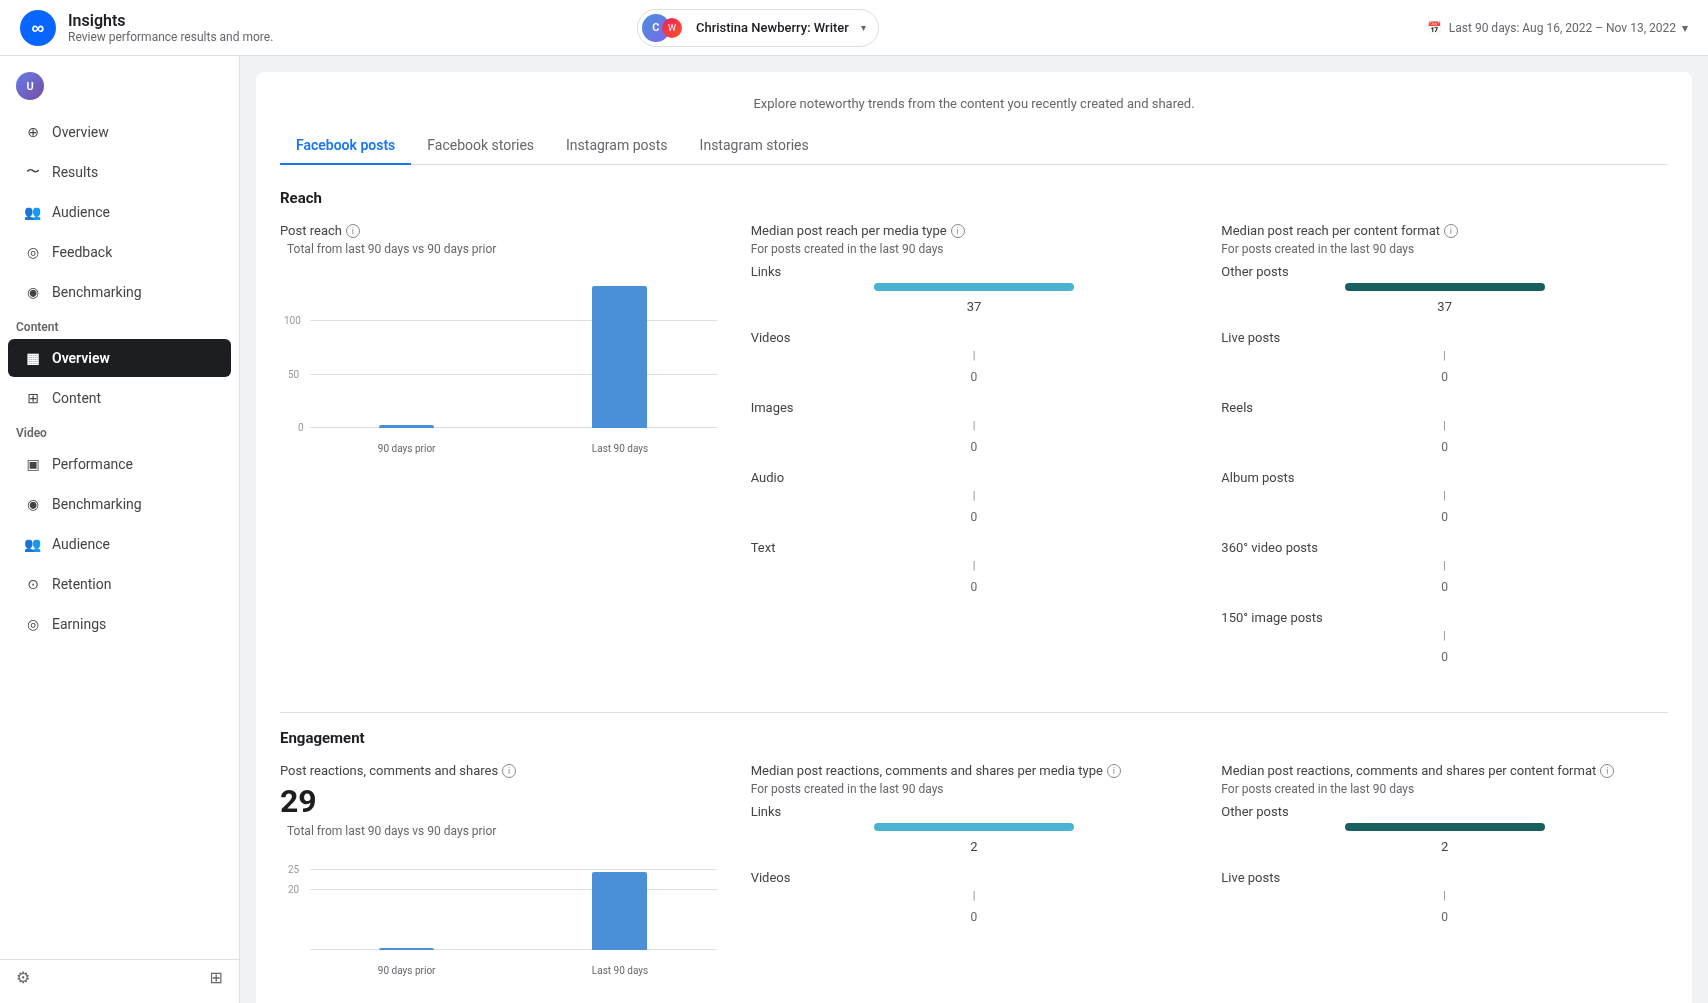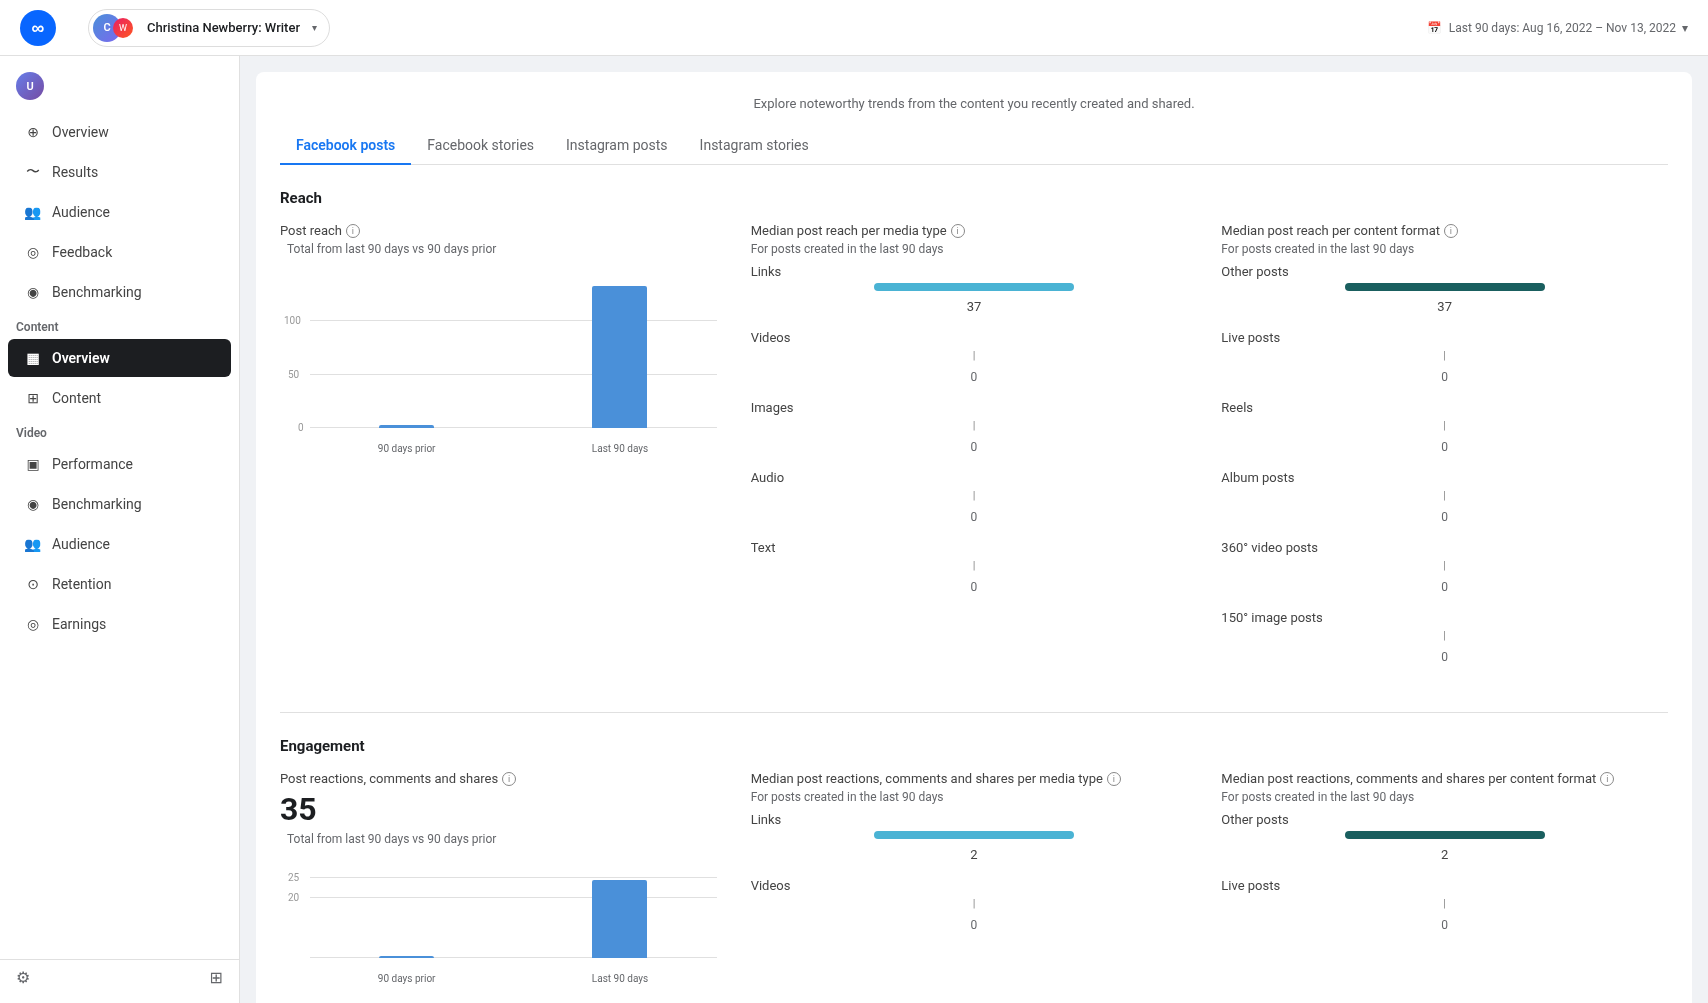--- a/index.html
+++ b/index.html
@@ -74,20 +74,24 @@
 </head>
 <body>
 
 <div class="top-bar">
   <div style="width:36px;height:36px;margin-right:12px;">
     <svg viewBox="0 0 36 36" fill="none" xmlns="http://www.w3.org/2000/svg">
       <circle cx="18" cy="18" r="18" fill="#0866FF"></circle>
       <text x="18" y="24" text-anchor="middle" fill="white" font-size="18" font-weight="bold" font-family="Arial">∞</text>
     </svg>
   </div>
+  <div class="top-bar-title">
+    <h1>Insights</h1>
+    <p>Review performance results and more.</p>
+  </div>
 
   <div class="top-bar-user">
     <div style="display:flex;align-items:center;">
       <div class="user-avatar">C</div>
       <div class="user-avatar-2">W</div>
     </div>
     <span style="font-size:13px;font-weight:500;color:#1c1e21;margin-left:6px;">Christina Newberry: Writer</span>
     <span style="font-size:10px;color:#65676b;margin-left:4px;">▾</span>
   </div>
 
@@ -320,31 +324,31 @@
                   <span style="font-size:11px;color:#888;">|</span>
                   <span class="media-bar-value-zero">0</span>
                 </div>
               </div>
             </div>
           </div>
 
         </div>
       </div>
 
-      <div class="metrics-section" style="border-top:1px solid #e0e0e0;padding-top:24px;">
+      <div class="metrics-section" style="border-top:1px solid #e0e0e0;padding-top:16px;">
         <div class="metrics-section-title">Engagement</div>
 
         <div class="metrics-grid">
 
           <div class="metric-block">
             <div class="metric-label">
               <span>Post reactions, comments and shares</span>
               <span class="metric-info">i</span>
             </div>
-            <div class="metric-value">35</div>
+            <div class="metric-value">29</div>
             <div class="metric-compare">Total from last 90 days vs 90 days prior</div>
 
             <div style="position:relative;height:130px;">
               <div style="position:absolute;top:0;bottom:30px;left:30px;right:10px;">
                 <div style="position:absolute;bottom:80%;left:0;right:0;border-top:1px solid #e0e0e0;font-size:10px;color:#999;">
                   <span style="position:absolute;left:-22px;top:-6px;">25</span>
                 </div>
                 <div style="position:absolute;bottom:60%;left:0;right:0;border-top:1px solid #e0e0e0;font-size:10px;color:#999;">
                   <span style="position:absolute;left:-22px;top:-6px;">20</span>
                 </div>

